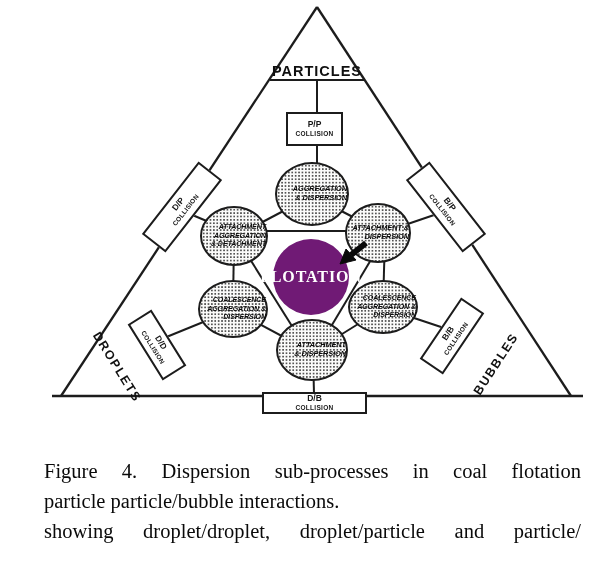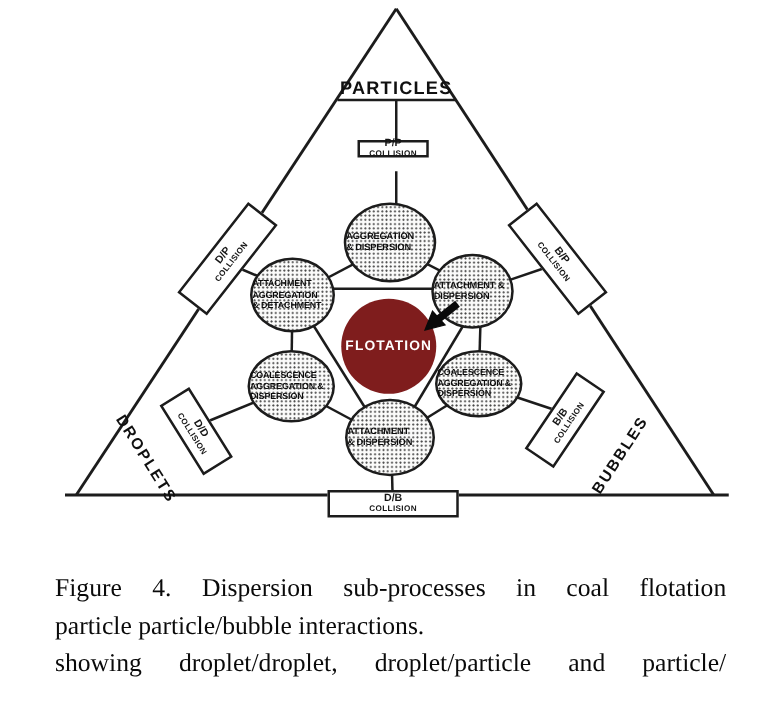--- a/index.html
+++ b/index.html
@@ -14,47 +14,47 @@
   .v-top{left:197px;top:63px;width:160px;font-size:14.5px;letter-spacing:1px;}
   .v-left{left:7px;top:360px;width:140px;font-size:12.5px;letter-spacing:1.5px;transform:rotate(58deg);}
   .v-right{left:386px;top:357px;width:140px;font-size:12.5px;letter-spacing:1.5px;transform:rotate(-57deg);}
 
   
   .cbox{position:absolute;border:2px solid #1c1c1c;background:#ffffff;display:flex;
         flex-direction:column;align-items:center;justify-content:center;z-index:10;
         font-weight:bold;color:#151515;box-sizing:border-box;}
   .cbox .t1{font-size:8.5px;line-height:9.5px;display:block;}
   .cbox .t2{font-size:6.5px;line-height:8px;letter-spacing:0.3px;display:block;}
-  .b-pp{left:246px;top:112px;width:57px;height:14px;}
+  .b-pp{left:246px;top:112px;width:57px;height:34px;}
   .b-dp{left:96px;top:192px;width:92px;height:30px;transform:rotate(-52deg);}
   .b-bp{left:360px;top:192px;width:92px;height:30px;transform:rotate(52deg);}
   .b-dd{left:84px;top:331px;width:66px;height:28px;transform:rotate(58deg);}
   .b-bb{left:375px;top:322px;width:74px;height:28px;transform:rotate(-56deg);}
   .b-db{left:222px;top:392px;width:105px;height:22px;}
 
   
   .pcircle{position:absolute;border:2px solid #1c1c1c;border-radius:50%;
         background-color:#fbfbfa;
         background-image:radial-gradient(circle, rgba(35,35,35,0.85) 0.55px, rgba(35,35,35,0) 1.05px);
         background-size:3.4px 3.4px;
-        display:flex;flex-direction:column;align-items:flex-start;justify-content:center;
+        display:flex;flex-direction:column;align-items:flex-end;justify-content:center;
         text-align:center;font-weight:bold;font-size:7.4px;line-height:8.6px;
-        letter-spacing:-0.1px;color:#0c0c0c;z-index:10;box-sizing:border-box;}
+        letter-spacing:-0.1px;color:#0c0c0c;z-index:10;box-sizing:border-box;font-style:italic;}
   .pcircle span{display:block;}
   .c-top{left:235px;top:162px;width:74px;height:64px;}
   .c-ul{left:160px;top:206px;width:68px;height:60px;font-size:7.1px;}
   .c-ur{left:305px;top:203px;width:66px;height:60px;}
   .c-ll{left:158px;top:280px;width:70px;height:58px;font-size:7.1px;}
   .c-lr{left:308px;top:280px;width:70px;height:54px;font-size:7.1px;}
   .c-bot{left:236px;top:319px;width:72px;height:62px;}
 
   
-  .flot{position:absolute;left:233px;top:239px;width:76px;height:76px;background:#7f1d1d;
+  .flot{position:absolute;left:233px;top:239px;width:76px;height:76px;background:#701a75;
         border-radius:50%;display:flex;align-items:center;justify-content:center;
-        color:#ffffff;font-weight:bold;font-size:11px;letter-spacing:0.9px;z-index:20;}
+        color:#ffffff;font-weight:bold;font-size:16px;letter-spacing:0.9px;z-index:20;font-family:Liberation Serif, serif;}
 
   
   .margin-line{position:absolute;left:591px;top:129px;width:2px;height:304px;
         background:#c6c6c6;z-index:1;}
 
   
   .caption{position:absolute;left:4px;top:456px;width:537px;
         font-family:"Liberation Serif",serif;font-size:20.5px;color:#0a0a0a;}
   .cap-line{line-height:30px;white-space:normal;}
   .just{text-align:justify;text-align-last:justify;}

